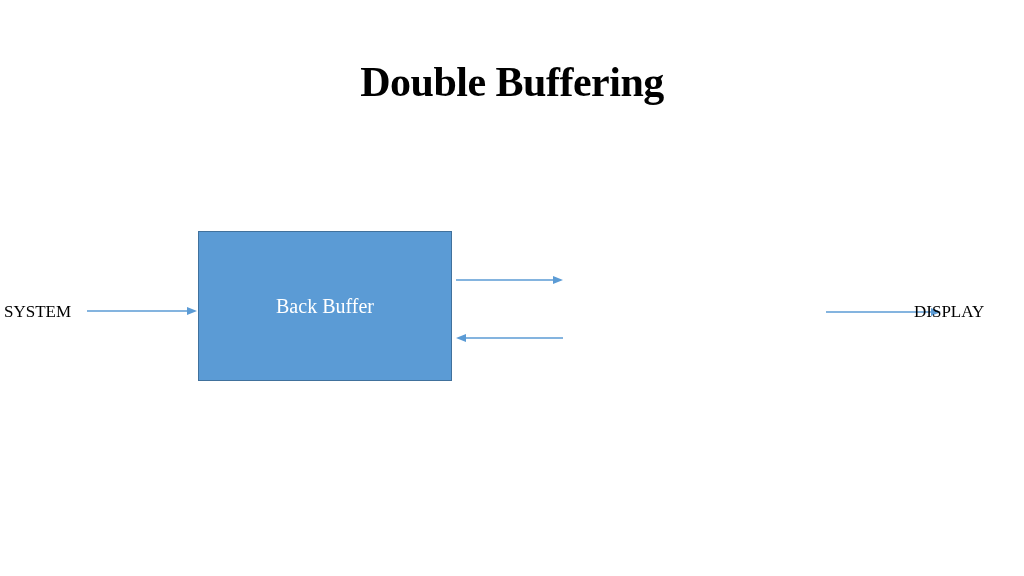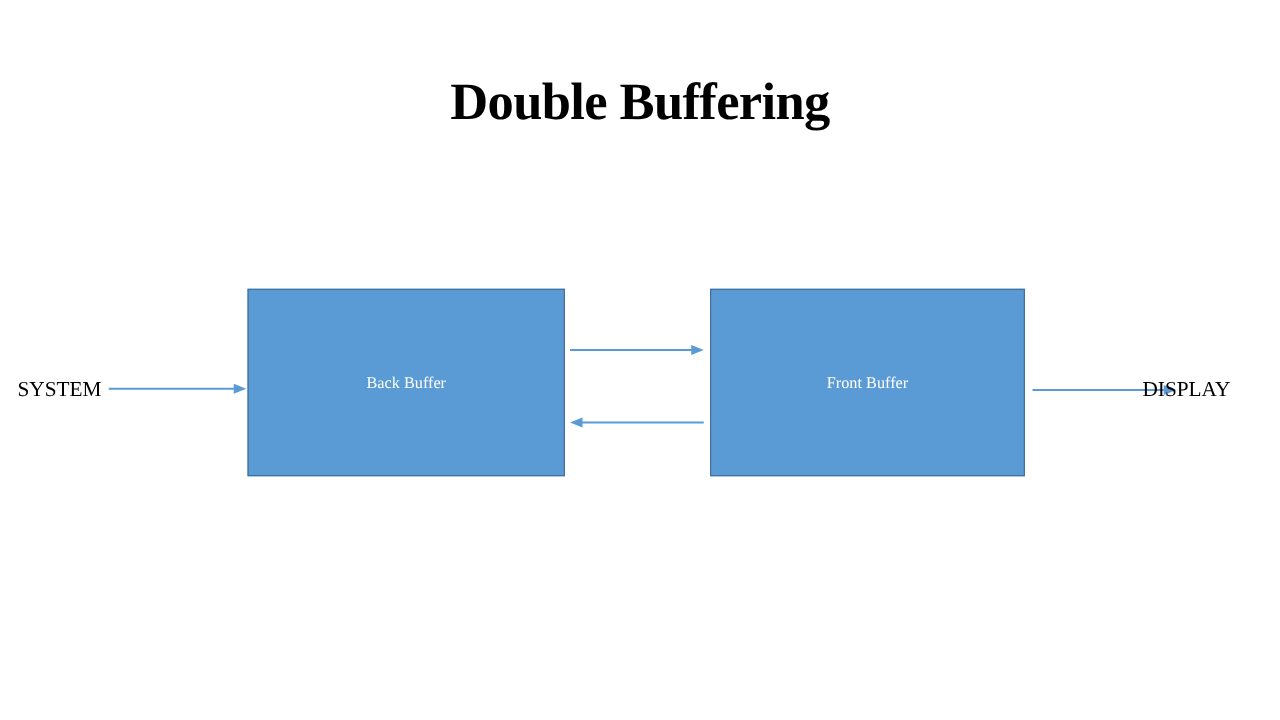--- a/index.html
+++ b/index.html
@@ -35,33 +35,33 @@
     border: 1.5px solid var(--node-border, #41719C);
     box-sizing: border-box;
     display: flex;
     align-items: center;
     justify-content: center;
   }
   #back-buffer-box  { left: 198px; width: 254px; }
   #front-buffer-box { left: 568px; width: 252px; }
   .buffer-label {
     color: var(--node-text, #FFFFFF);
-    font-size: 13px;
+    font-size: 20px;
     font-weight: 400;
   }
   .side-label {
     position: absolute;
     top: 302px;
     height: 20px;
     line-height: 20px;
     font-size: 17px;
     color: #000000;
     white-space: nowrap;
   }
-  #system-label  { left: 14px; }
+  #system-label  { left: 4px; }
   #display-label { left: 914px; }
   .arrow-svg {
     position: absolute;
     overflow: visible;
     color: var(--arrow, #5B9BD5);
     display: block;
   }
 </style>
 </head>
 <body>
@@ -84,23 +84,20 @@
   <svg class="arrow-svg" style="left:456px; top:274px;" width="107" height="12">
     <line x1="0" y1="6" x2="98" y2="6" stroke="currentColor" stroke-width="1.5"></line>
     <polygon points="97,2 107,6 97,10" fill="currentColor"></polygon>
   </svg>
 
   <svg class="arrow-svg" style="left:456px; top:332px;" width="107" height="12">
     <line x1="107" y1="6" x2="9" y2="6" stroke="currentColor" stroke-width="1.5"></line>
     <polygon points="10,2 0,6 10,10" fill="currentColor"></polygon>
   </svg>
 
-  <div class="buffer-box" id="front-buffer-box">
-    <span class="buffer-label">Front Buffer</span>
-  </div>
 
   <svg class="arrow-svg" style="left:826px; top:306px;" width="115" height="12">
     <line x1="0" y1="6" x2="106" y2="6" stroke="currentColor" stroke-width="1.5"></line>
     <polygon points="105,2 115,6 105,10" fill="currentColor"></polygon>
   </svg>
 
   <div class="side-label" id="display-label">DISPLAY</div>
 
 </div>
 

